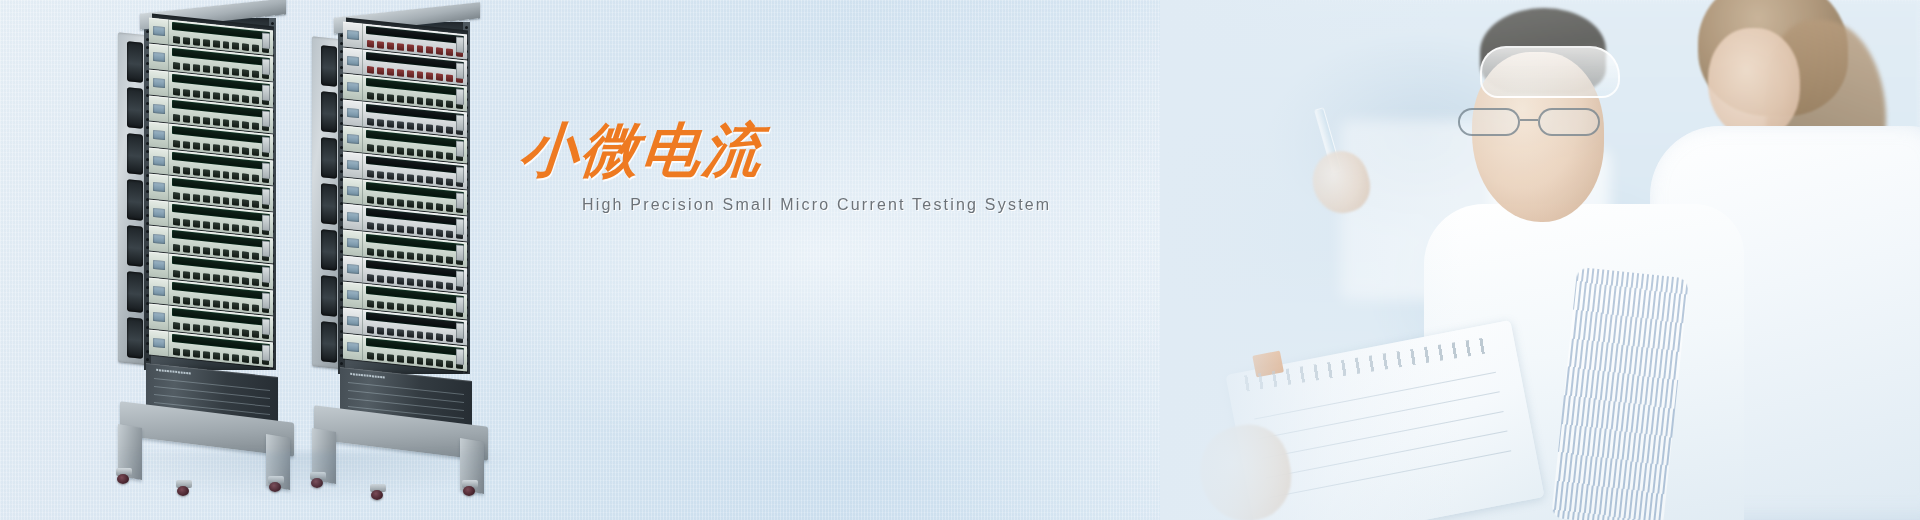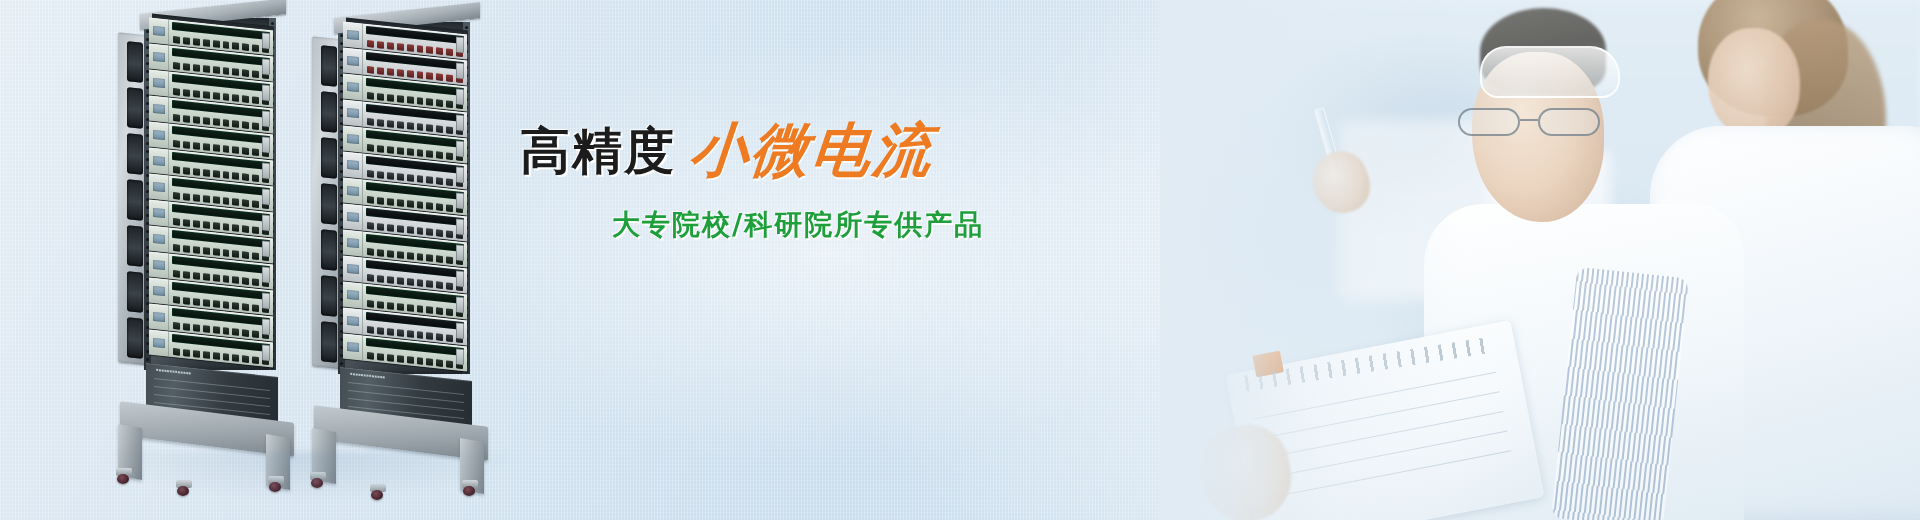--- a/index.html
+++ b/index.html
@@ -1273,19 +1273,18 @@
             <div class="wheel"></div>
           </div>
       </div>
     </div>
 
     <div class="reflect"></div>
   </div>
 
   <div class="copy">
     <div class="headline">
-      <span class="hl-dark">高精度</span>
       <span class="hl-accent">小微电流</span>
     </div>
-    <div class="greenline">大专院校/科研院所专供产品</div>
+    <div class="subline">High Precision Small Micro Current Testing System</div>
   </div>
 
 </div>
 
 </body></html>

